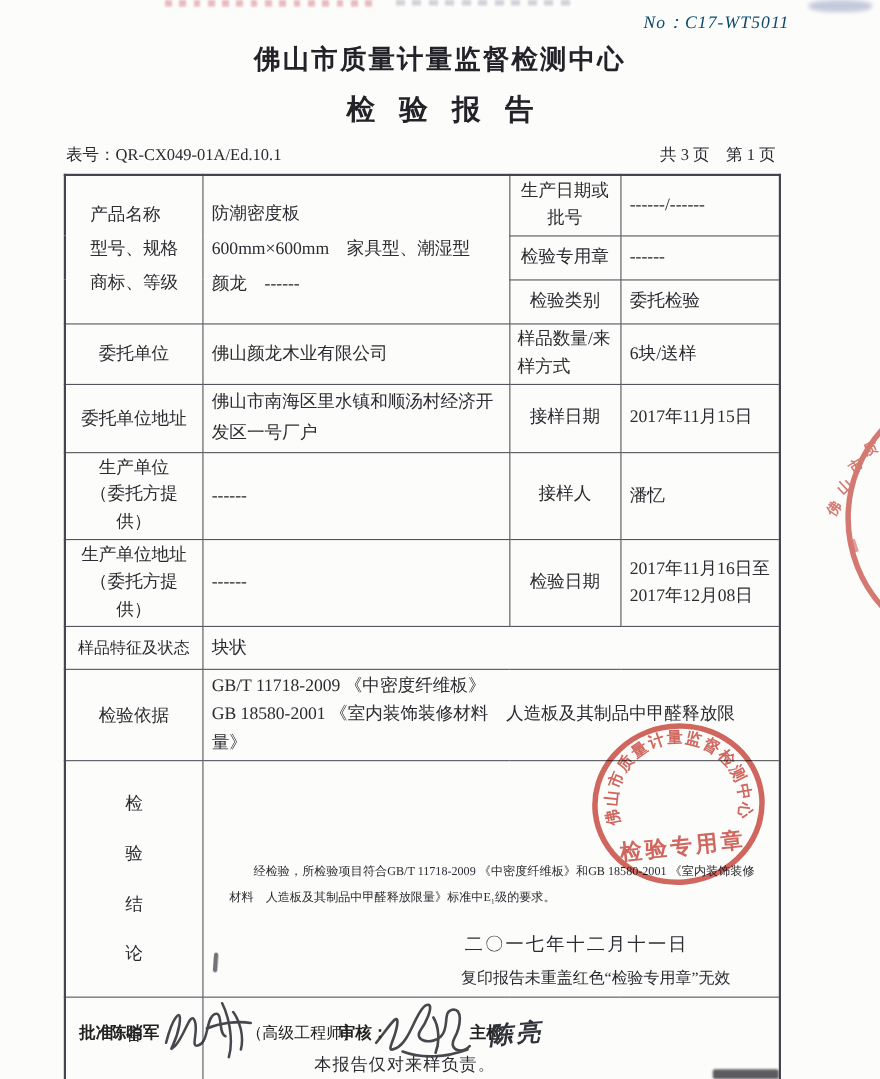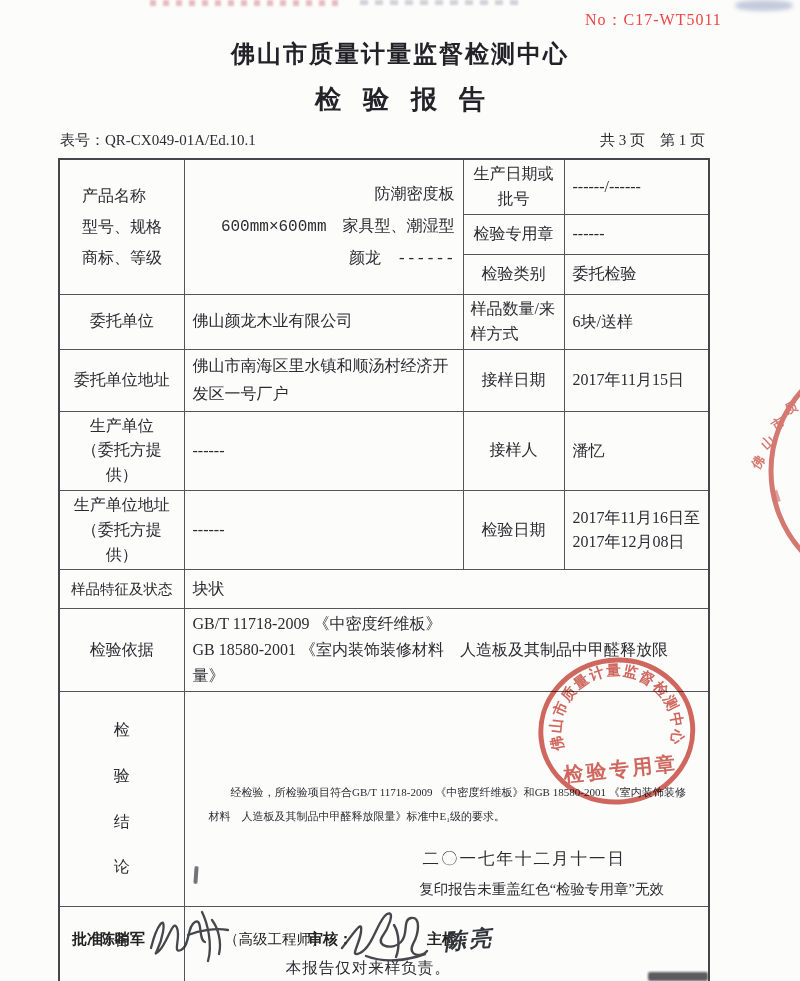--- a/index.html
+++ b/index.html
@@ -4,21 +4,21 @@
 <style>
   html,body{margin:0;padding:0;}
   body{
     width:800px;height:981px;position:relative;overflow:hidden;
     background:#fcfcfb;
     font-family:"Liberation Serif","DejaVu Serif",serif;
     color:#2b2b31;
   }
   .abs{position:absolute;}
   
-  .report-no{left:585px;top:10px;font-size:16px;letter-spacing:1px;color:#ef4444;}
+  .report-no{left:585px;top:10px;font-size:16px;letter-spacing:1px;color:#0c4a6e;font-style:italic;}
   .org-title{left:0;top:38px;width:800px;text-align:center;font-size:24px;font-weight:bold;letter-spacing:2px;color:#222228;}
   .doc-title{left:0;top:82px;width:800px;text-align:center;font-size:26px;font-weight:bold;letter-spacing:22px;padding-left:22px;box-sizing:border-box;color:#222228;}
   .form-line{left:60px;top:131px;font-size:15px;}
   .page-info{left:555px;top:131px;width:150px;text-align:right;font-size:15px;}
 
   
   table.rpt{
     position:absolute;left:58px;top:158px;width:650px;height:760px;
     border-collapse:collapse;table-layout:fixed;
     border:2px solid #45464d;
@@ -28,21 +28,21 @@
     font-size:16px;vertical-align:middle;
     padding:2px 8px;overflow:hidden;
   }
   td.lc{text-align:center;font-size:15.5px;padding:2px 4px;}
   td.vc{text-align:left;padding-left:12px;}
   td.sl{text-align:center;font-size:15px;line-height:1.55;padding:2px 5px;}
   td.sl.wrapleft{text-align:left;padding-left:7px;}
   td.sv{text-align:left;padding-left:9px;font-size:15.5px;line-height:1.5;}
   .cline{display:block;line-height:1.8;}
   .prod-label .cline{text-align:left;padding-left:14px;line-height:1.95;}
-  .prod-value .cline{text-align:right;line-height:2.0;font-family:Liberation Mono, monospace;}
+  .prod-value .cline{text-align:left;line-height:2.0;}
   .vert-label{display:flex;flex-direction:column;align-items:center;justify-content:space-between;height:100%;box-sizing:border-box;}
   .vert-label span{display:block;font-size:16px;}
   .concl-cell{position:relative;vertical-align:top;}
   .concl-text{margin:10px 14px 0 16px;font-size:11px;line-height:2.25;text-indent:2em;text-align:justify;}
   .concl-date{position:absolute;right:82px;bottom:36px;font-size:16.5px;letter-spacing:2px;}
   .concl-note{position:absolute;right:44px;bottom:7px;font-size:14.5px;}
   .remark-cell{text-align:center;}
   .remark-text{display:inline-block;transform:translateX(-78px);font-size:15.5px;letter-spacing:1px;}
   .basis-cell{line-height:26px;font-size:16px;padding-left:14px;}
 

